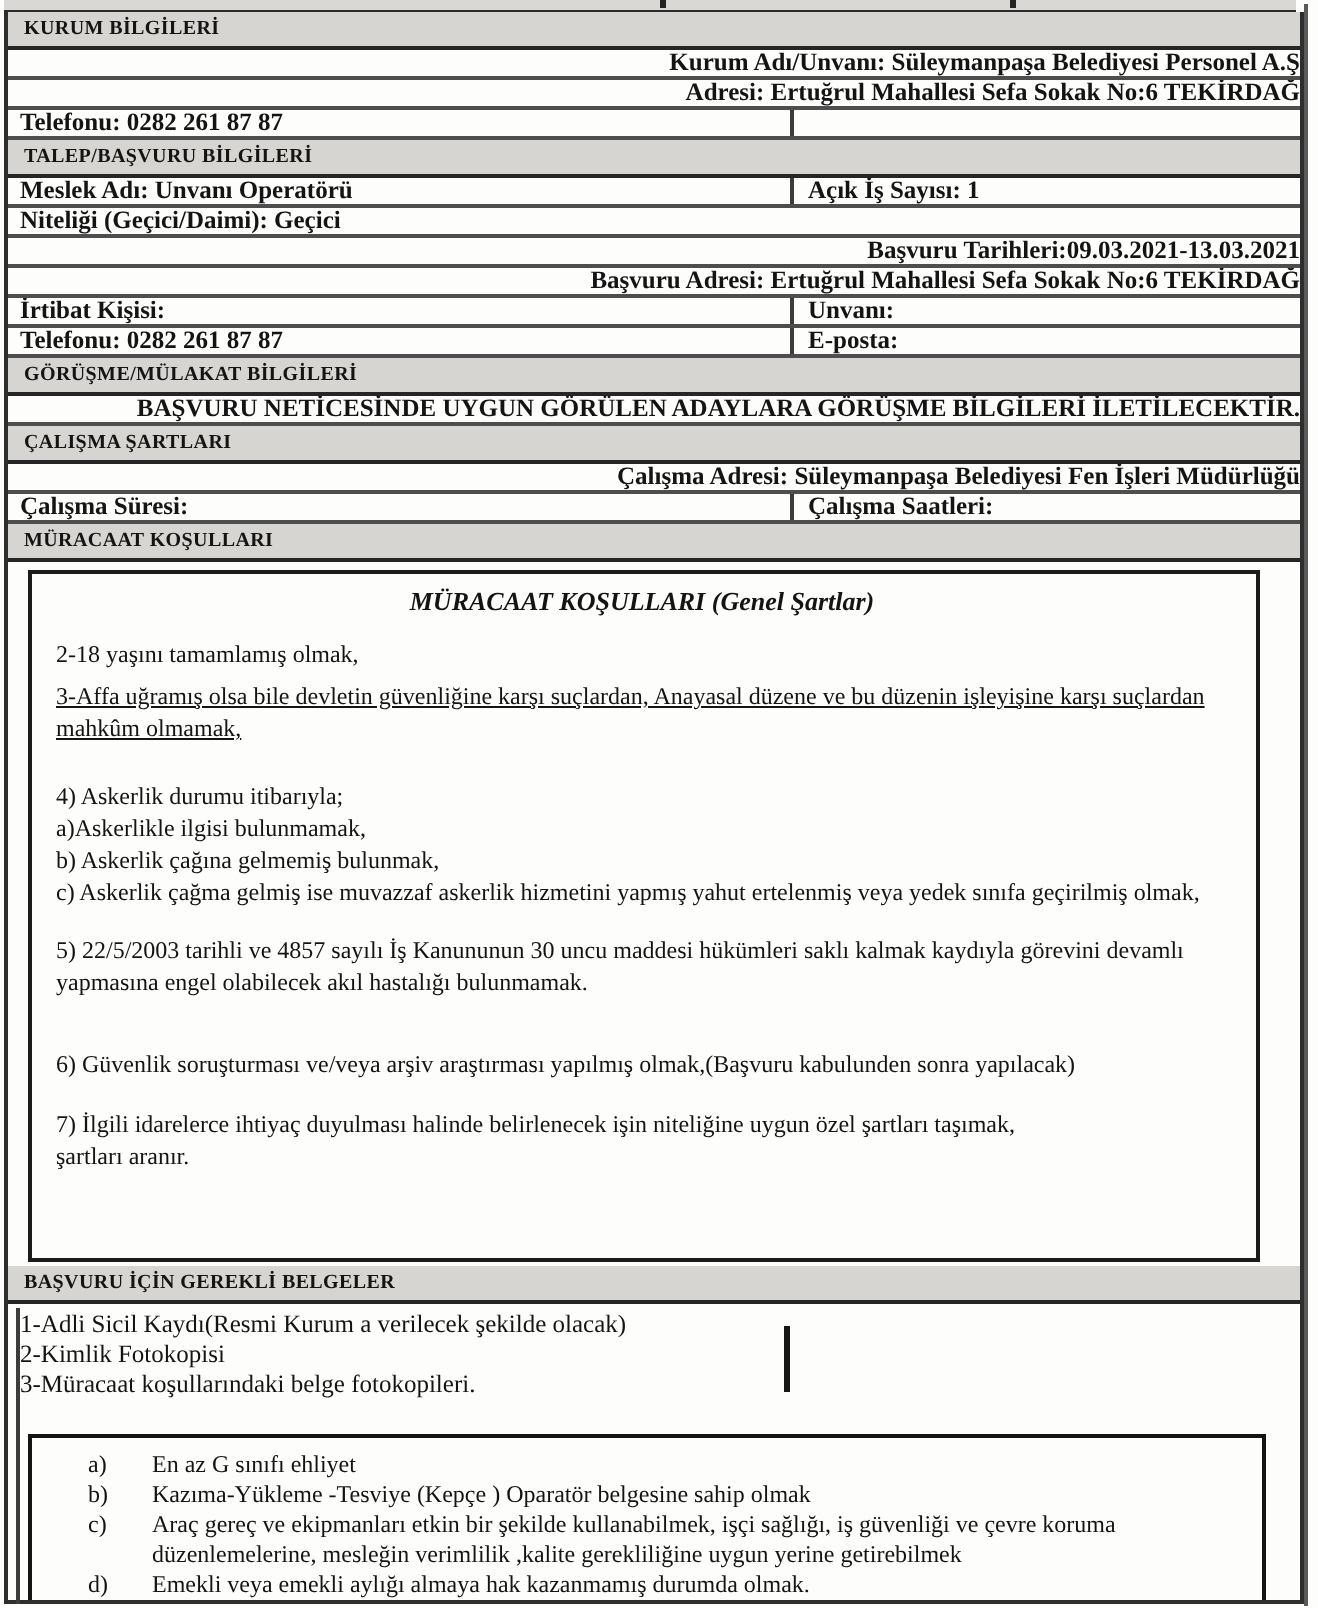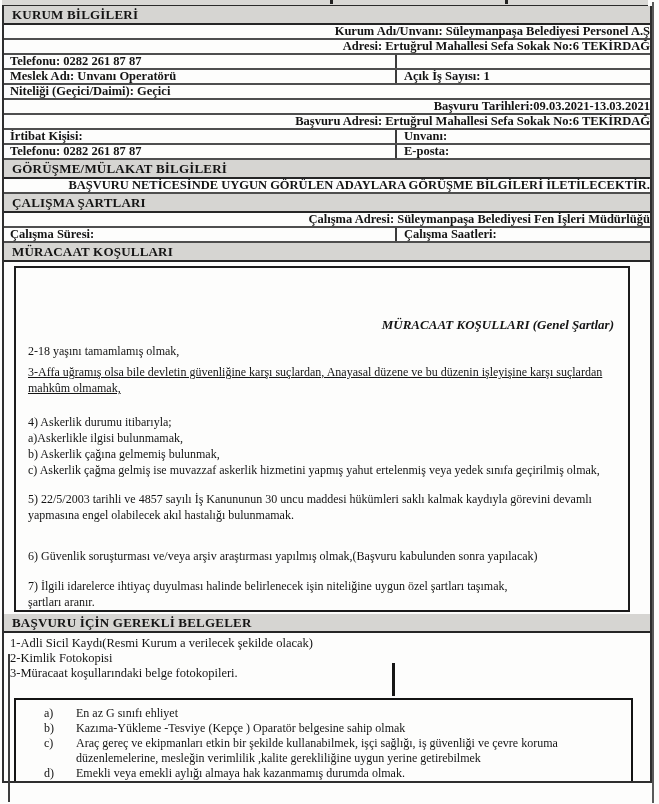--- a/index.html
+++ b/index.html
@@ -22,21 +22,21 @@
   
   .doc-table{
     position:absolute;top:6px;left:2px;width:646px;
     border-left:2px solid #2e2e2e;border-right:2px solid #2e2e2e;border-bottom:2px solid #2e2e2e;
     box-sizing:content-box;
   }
   .sec-header{
     height:17px;line-height:17px;
     background:#d6d5d2;
     border-bottom:2px solid #262626;
-    font-weight:700;font-size:13px;
+    font-weight:700;font-size:10px;
     padding-left:8px;
     letter-spacing:.2px;
     overflow:hidden;white-space:nowrap;
   }
   .row{
     height:13px;line-height:13px;
     border-bottom:2px solid #4e4e4e;
     font-size:12.5px;font-weight:600;
     display:flex;
     overflow:hidden;white-space:nowrap;
@@ -46,21 +46,21 @@
   .cell-r{flex:1;border-left:2px solid #3c3c3c;padding-left:7px;overflow:hidden;}
   
   .m-content{height:352px;overflow:hidden;}
   .m-box{
     margin:4px 20px 0 10px;height:336px;
     border:2px solid #1c1c1c;
     padding:6px 14px 0 12px;
     overflow:hidden;
   }
   .m-title{
-    text-align:right;font-weight:700;font-style:italic;font-size:13px;line-height:16px;margin-top:43px;
+    text-align:center;font-weight:700;font-style:italic;font-size:13px;line-height:16px;
   }
   .m-p{font-size:12px;line-height:16px;font-weight:400;margin:0;}
   .mt-a{margin-top:24px;} .mt-b{margin-top:10px;} .mt-c{margin-top:5px;text-decoration:underline;}
   .mt-d{margin-top:18px;} .mt-e{margin-top:13px;} .mt-f{margin-top:25px;} .mt-g{margin-top:14px;}
   
   .b-list{height:60px;padding:3px 0 0 6px;font-size:12.5px;line-height:15px;overflow:hidden;}
   .b-line{white-space:nowrap;overflow:hidden;}
   .inner-left-line{position:absolute;left:8px;top:654px;width:2px;height:148px;background:#3d3d3d;}
   .scan-stroke{position:absolute;left:392px;top:663px;width:2.5px;height:33px;background:#161616;}
   .b-box-area{height:85px;overflow:hidden;}
@@ -90,20 +90,21 @@
       <div class="cell-full">Kurum Adı/Unvanı: Süleymanpaşa Belediyesi Personel A.Ş</div>
     </div>
     <div class="row">
       <div class="cell-full">Adresi: Ertuğrul Mahallesi Sefa Sokak No:6  TEKİRDAĞ</div>
     </div>
     <div class="row">
       <div class="cell-l">Telefonu: 0282 261 87 87</div>
       <div class="cell-r"></div>
     </div>
 
+    <div class="sec-header">TALEP/BAŞVURU BİLGİLERİ</div>
     <div class="row">
       <div class="cell-l">Meslek Adı: Unvanı Operatörü</div>
       <div class="cell-r">Açık İş Sayısı: 1</div>
     </div>
     <div class="row">
       <div class="cell-l">Niteliği (Geçici/Daimi): Geçici</div>
     </div>
     <div class="row">
       <div class="cell-full">Başvuru Tarihleri:09.03.2021-13.03.2021</div>
     </div>

